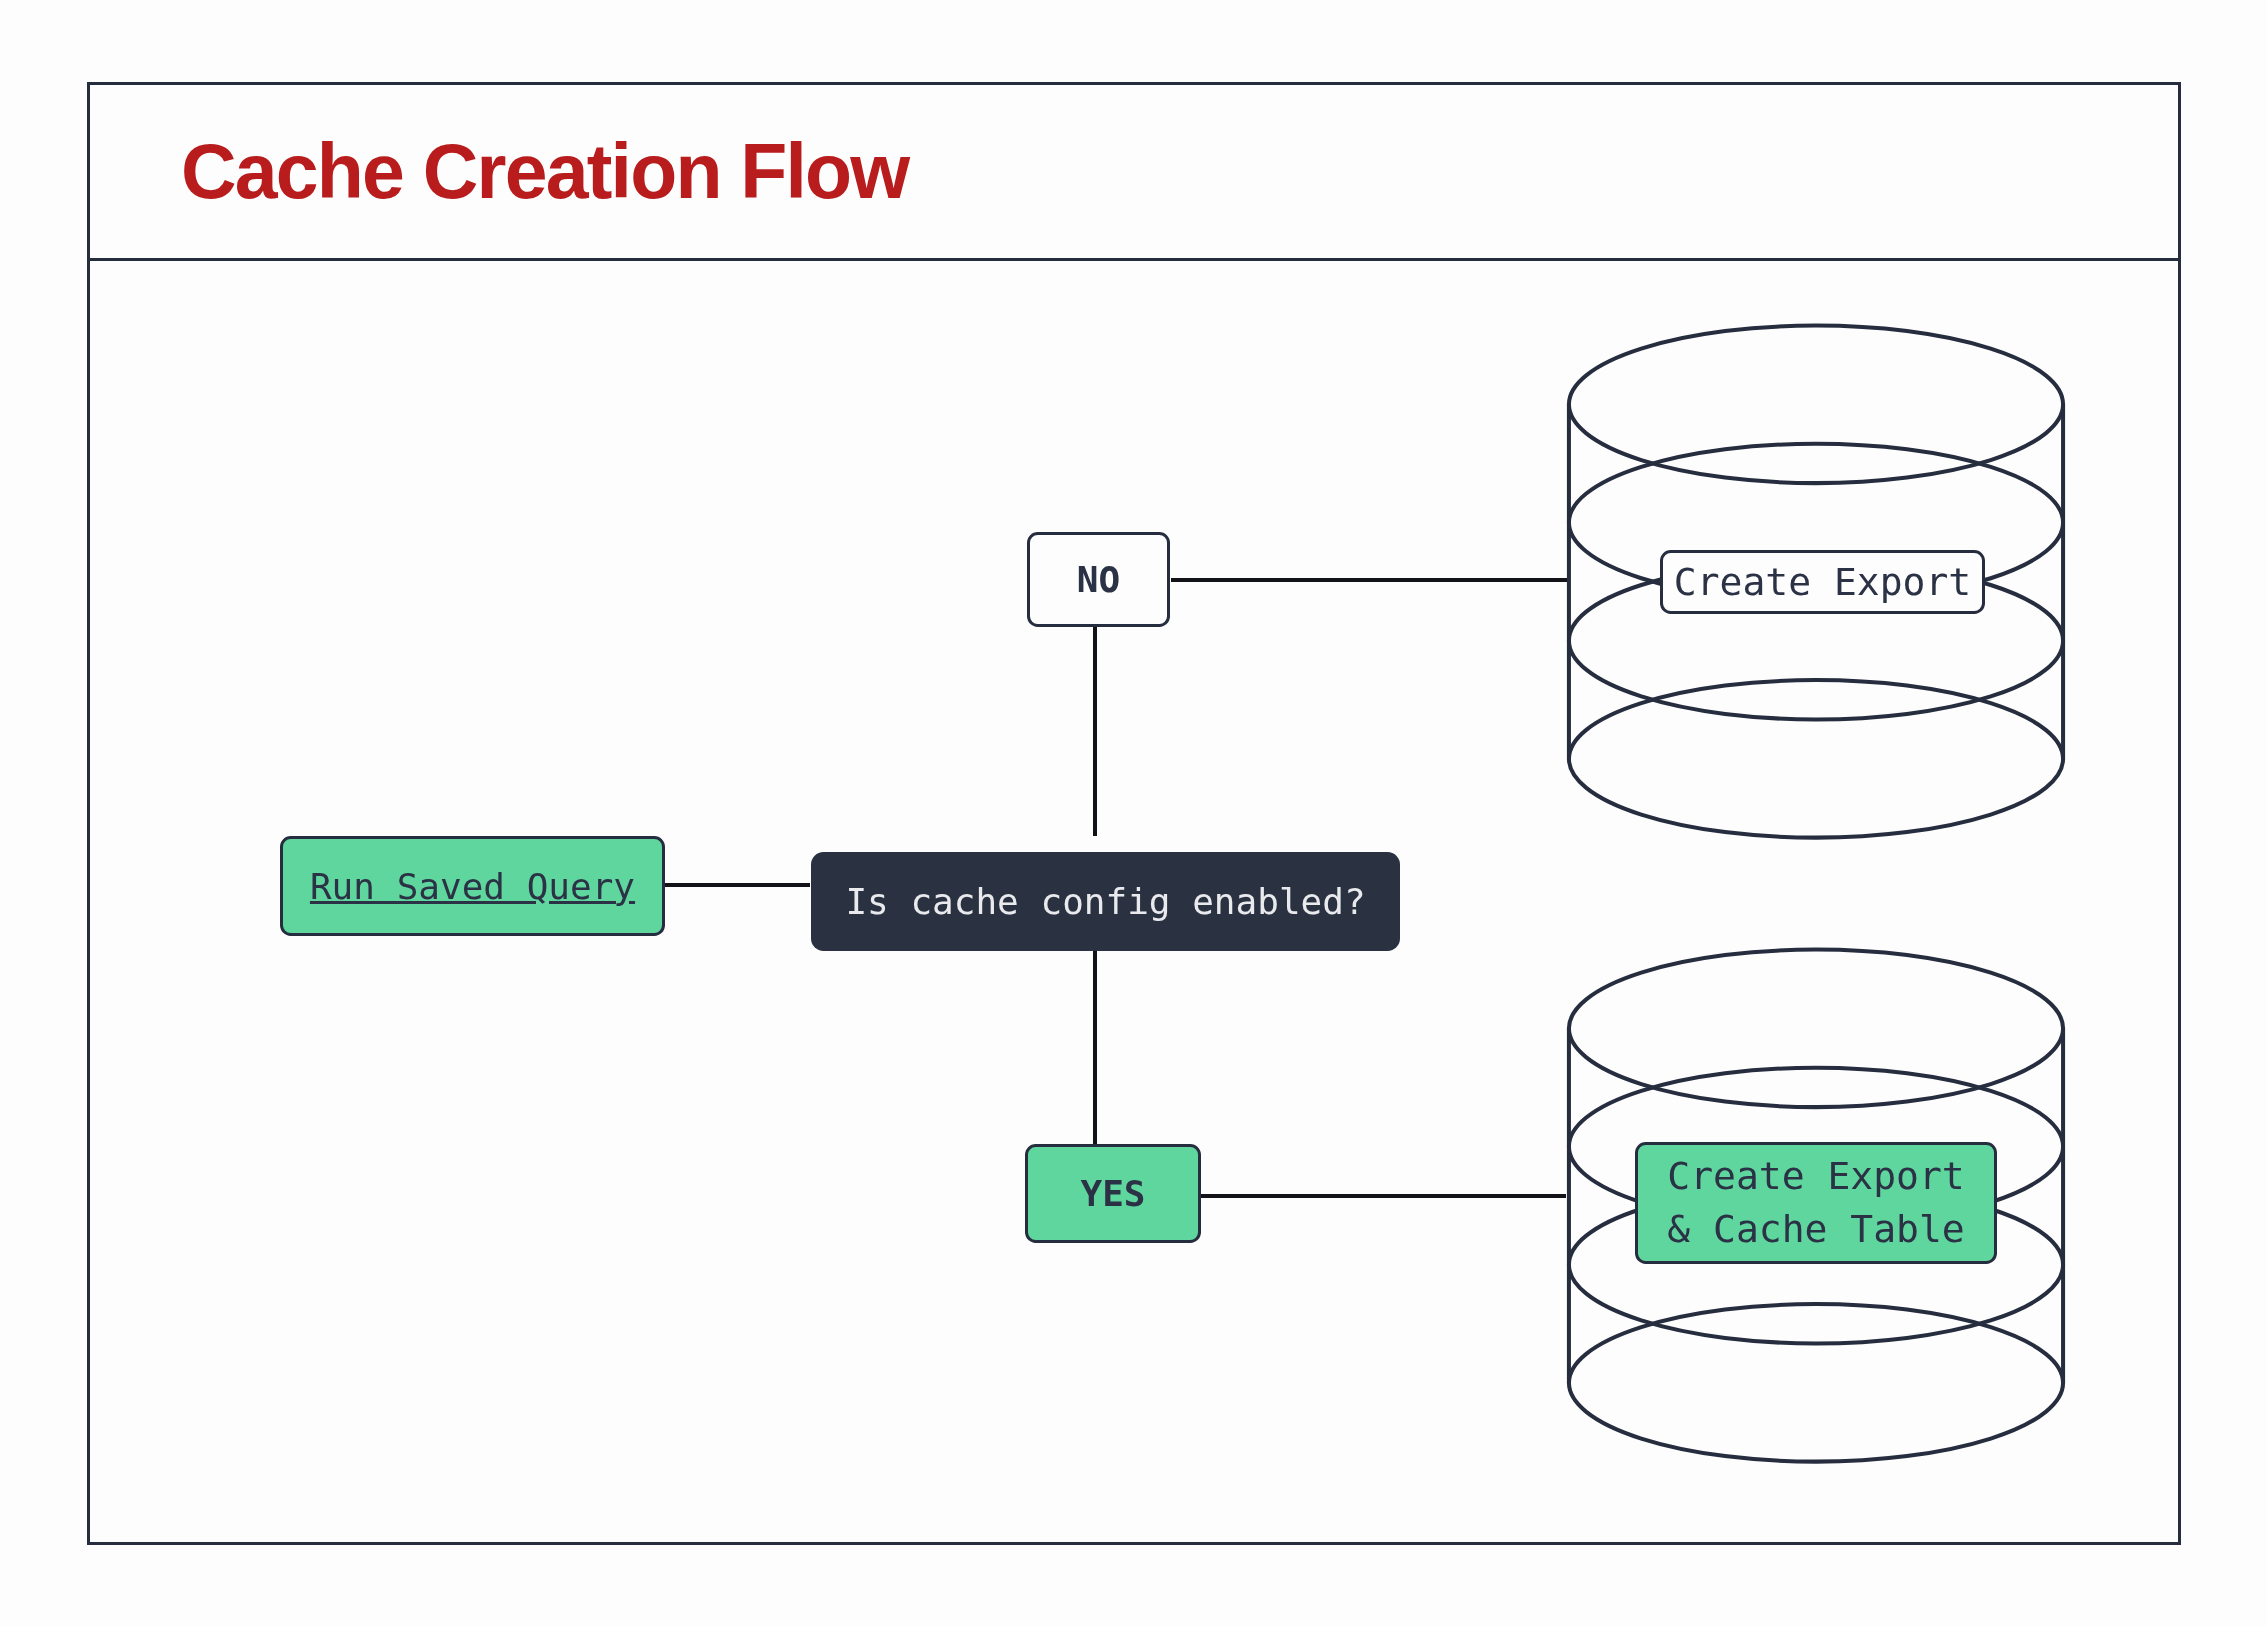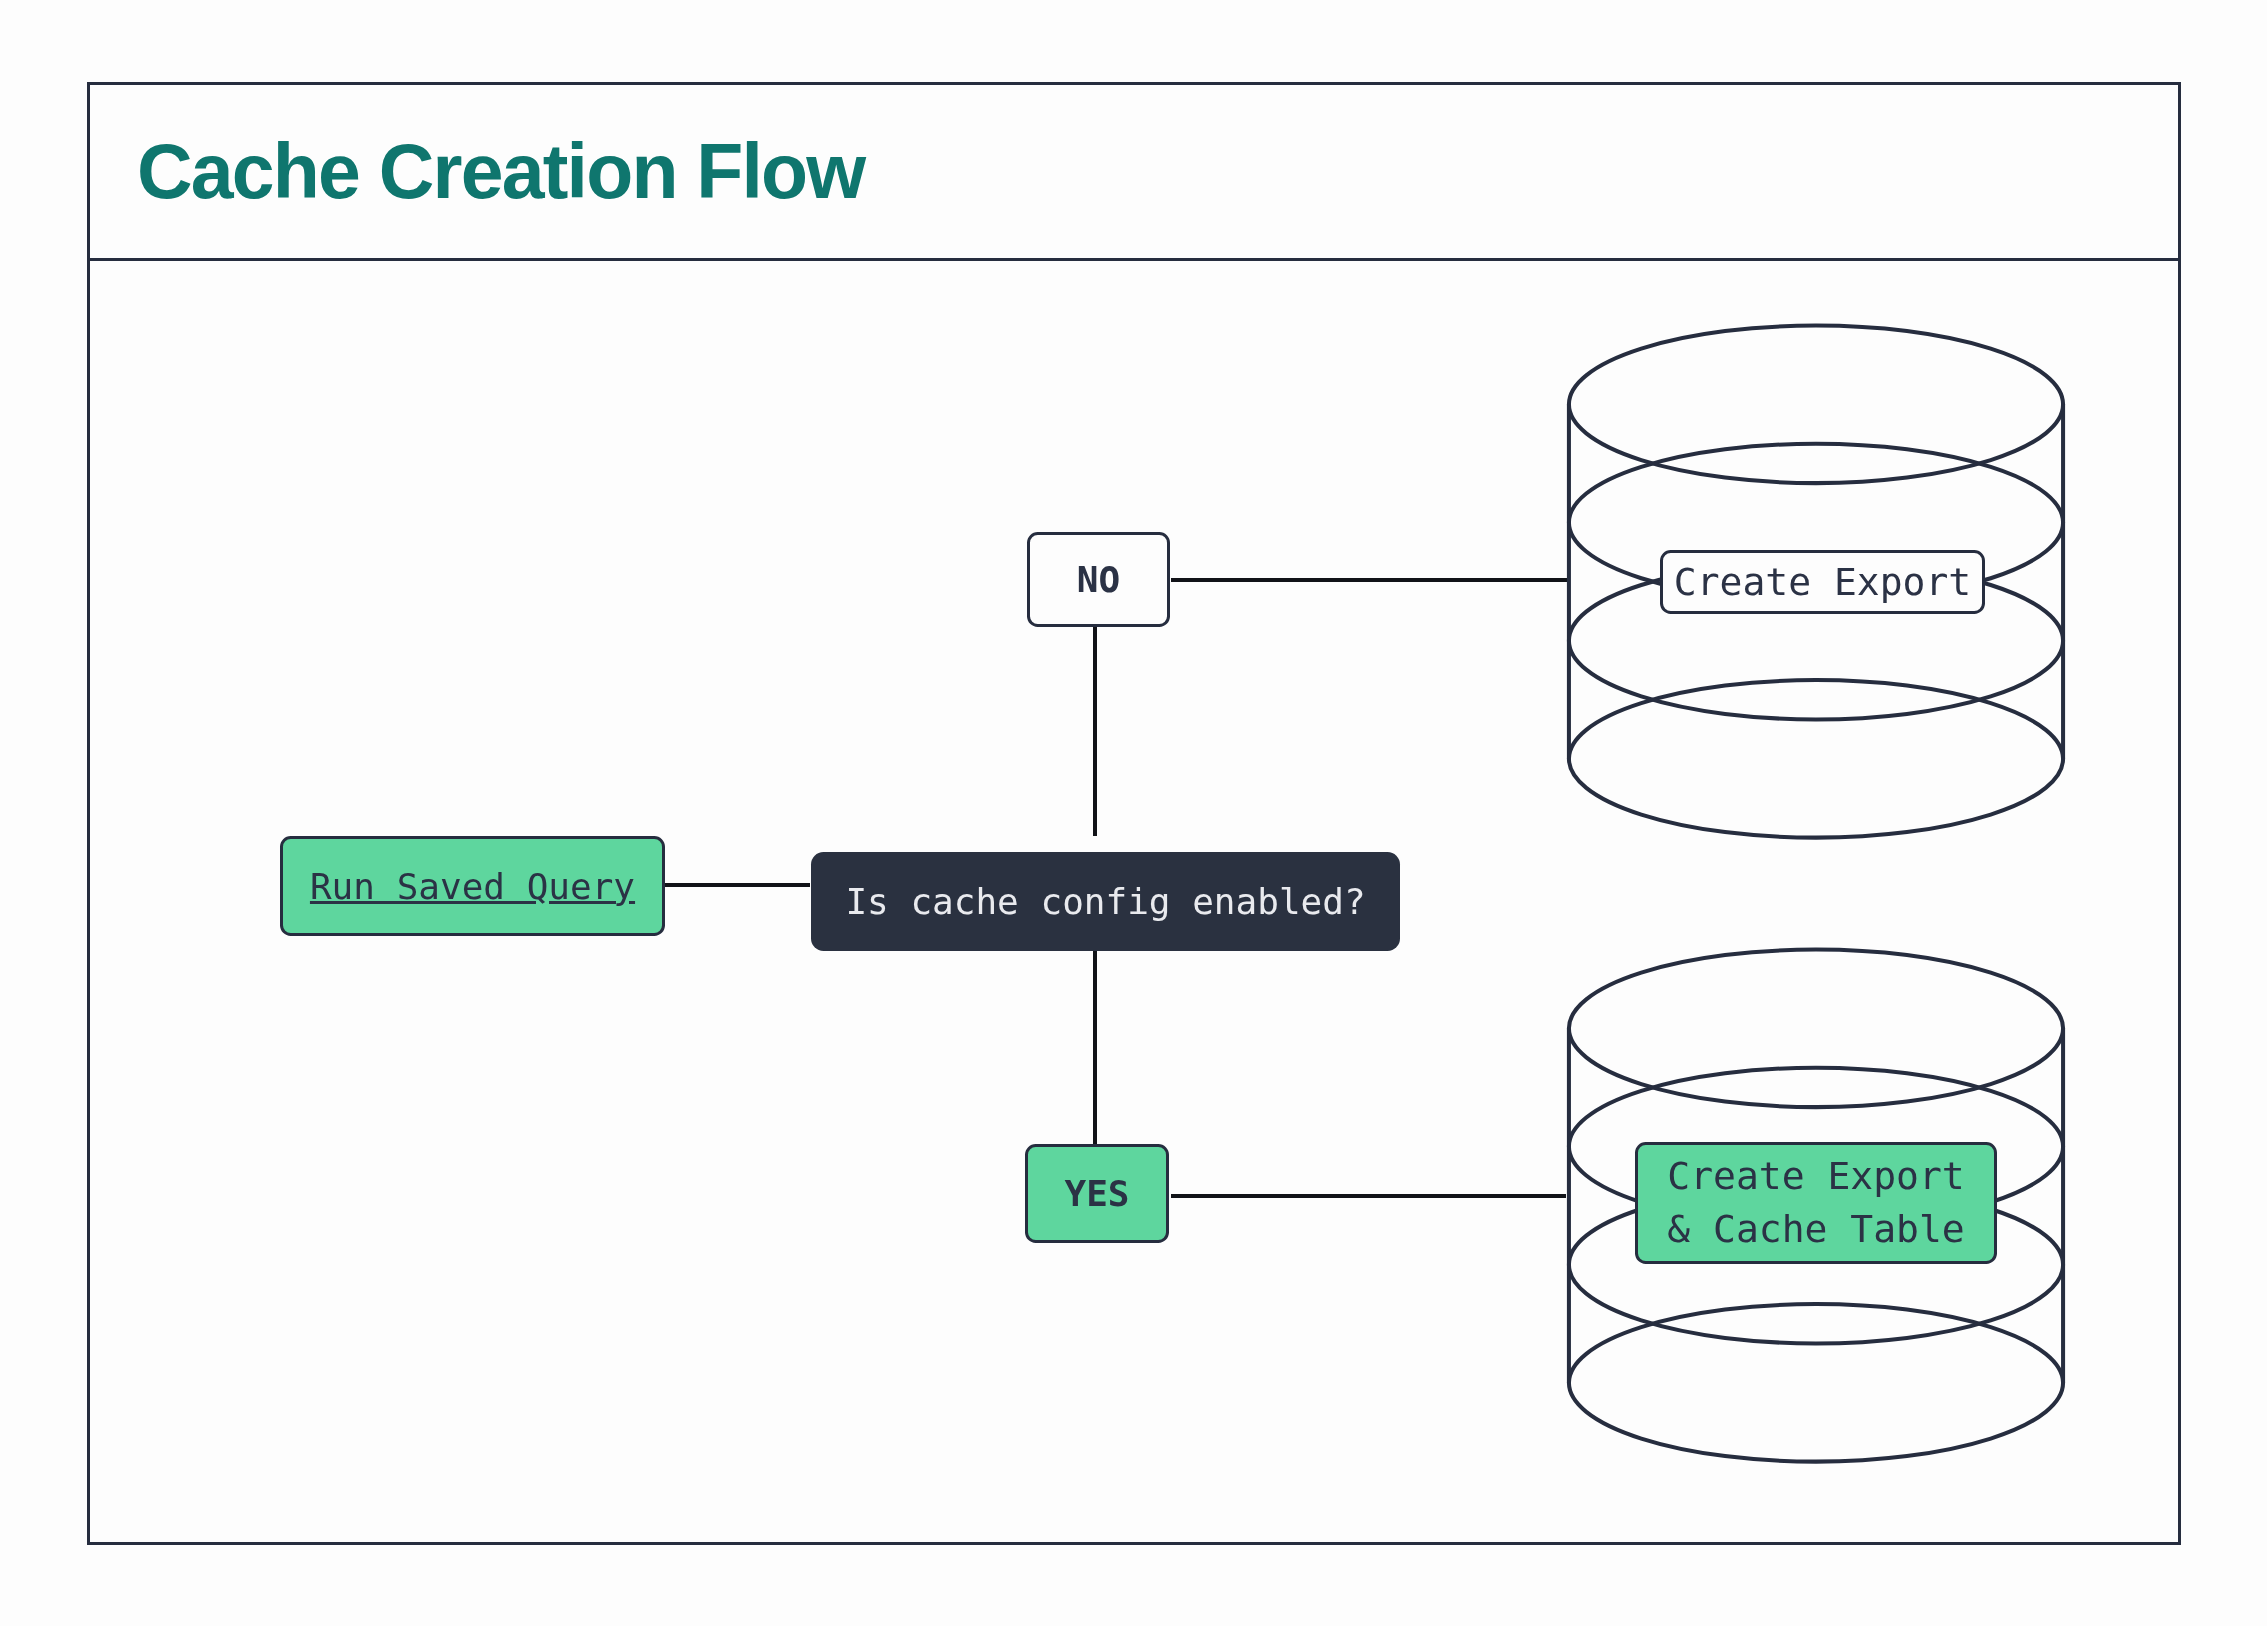--- a/index.html
+++ b/index.html
@@ -29,22 +29,22 @@
     border-bottom: 3.6px solid #262d3f;
     box-sizing: border-box;
     display: flex;
     align-items: center;
   }
   .title {
     font-family: "Liberation Sans", sans-serif;
     font-weight: 700;
     font-size: 77px;
     letter-spacing: -1.8px;
-    color: #0f766e;
-    padding-left: 47px;
+    color: #b91c1c;
+    padding-left: 91px;
     white-space: nowrap;
   }
   
   .node {
     position: absolute;
     box-sizing: border-box;
     display: flex;
     align-items: center;
     justify-content: center;
     font-size: 36px;
@@ -63,21 +63,21 @@
     color: #2b3245;
   }
   .node.dark {
     background: #2a3140;
     border-radius: 12.5px;
     color: #e9eaee;
   }
   #node-start    { left: 280px;  top: 836px;  width: 385px; height: 100px; text-decoration: underline; }
   #node-decision { left: 811px;  top: 852px;  width: 589px; height: 99px; }
   #node-no       { left: 1027px; top: 532px;  width: 143px; height: 95px; font-weight: bold; text-align: right; }
-  #node-yes      { left: 1025px; top: 1144px; width: 144px; height: 99px; font-weight: bold; }
+  #node-yes      { left: 1025px; top: 1144px; width: 176px; height: 99px; font-weight: bold; }
   
   .db-svg {
     position: absolute;
     width: 500px;
     height: 521px;
   }
   #db-no-svg  { left: 1566px; top: 322px; }
   #db-yes-svg { left: 1566px; top: 946px; }
   .db-label {
     position: absolute;

